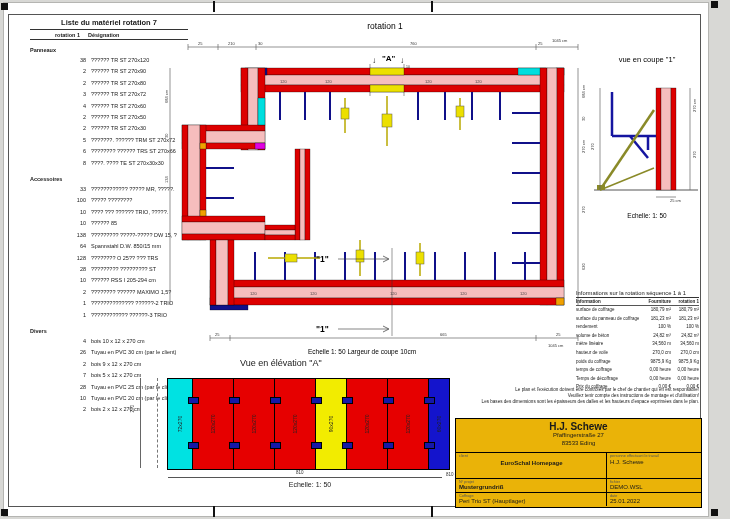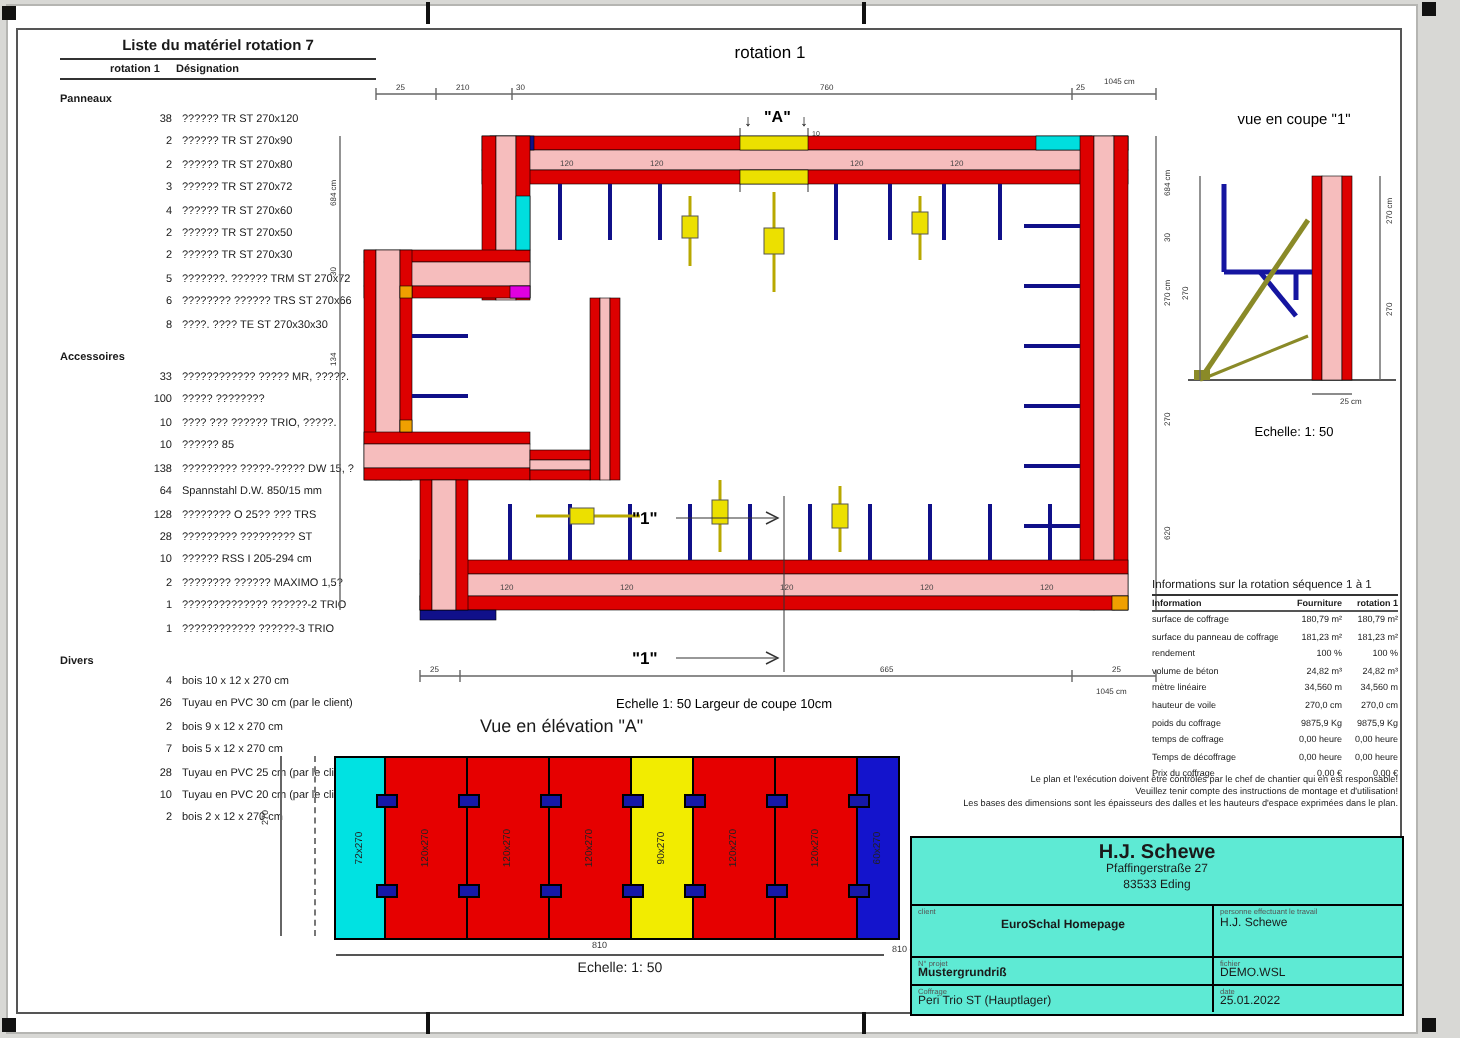--- a/index.html
+++ b/index.html
@@ -42,21 +42,21 @@
   .clampT{top:20%;} .clampB{top:70%;}
   .edash{left:157px;top:378px;height:90px;border-left:1px dashed #777;width:0;}
   .edimv{left:140px;top:378px;height:90px;border-left:1px solid #666;width:0;}
   .edimv-lab{left:130px;top:405px;font-size:4.5px;writing-mode:vertical-rl;
     transform:rotate(180deg);color:#333;}
   .ebase{left:168px;top:477px;width:274px;border-top:1px solid #555;height:0;}
   .e810{left:296px;top:470px;font-size:4.5px;color:#333;}
   .e810cm{left:446px;top:472px;font-size:4.5px;color:#333;}
   .escale{left:245px;top:481px;width:130px;text-align:center;font-size:7px;}
   
-  .tblock{left:455px;top:418px;width:245px;height:88px;border:1px solid #000;background:#5eead4;font-size:6px;}
+  .tblock{left:455px;top:418px;width:245px;height:88px;border:1px solid #000;background:#eab308;font-size:6px;}
   .tb-r1{height:33px;border-bottom:1px solid #000;text-align:center;}
   .tb-company{font-size:10px;font-weight:bold;padding-top:2px;}
   .tb-addr{font-size:6px;line-height:7.5px;}
   .tb-row{display:flex;border-bottom:1px solid #000;}
   .tb-row:last-child{border-bottom:none;}
   .tb-cell{position:relative;padding:1px 2px 1px 3px;}
   .tb-left{width:145px;border-right:1px solid #000;flex:none;}
   .tb-right{flex:1;}
   .tb-lab{font-size:3.8px;color:#555;display:block;}
   .tb-val{font-size:6px;}

